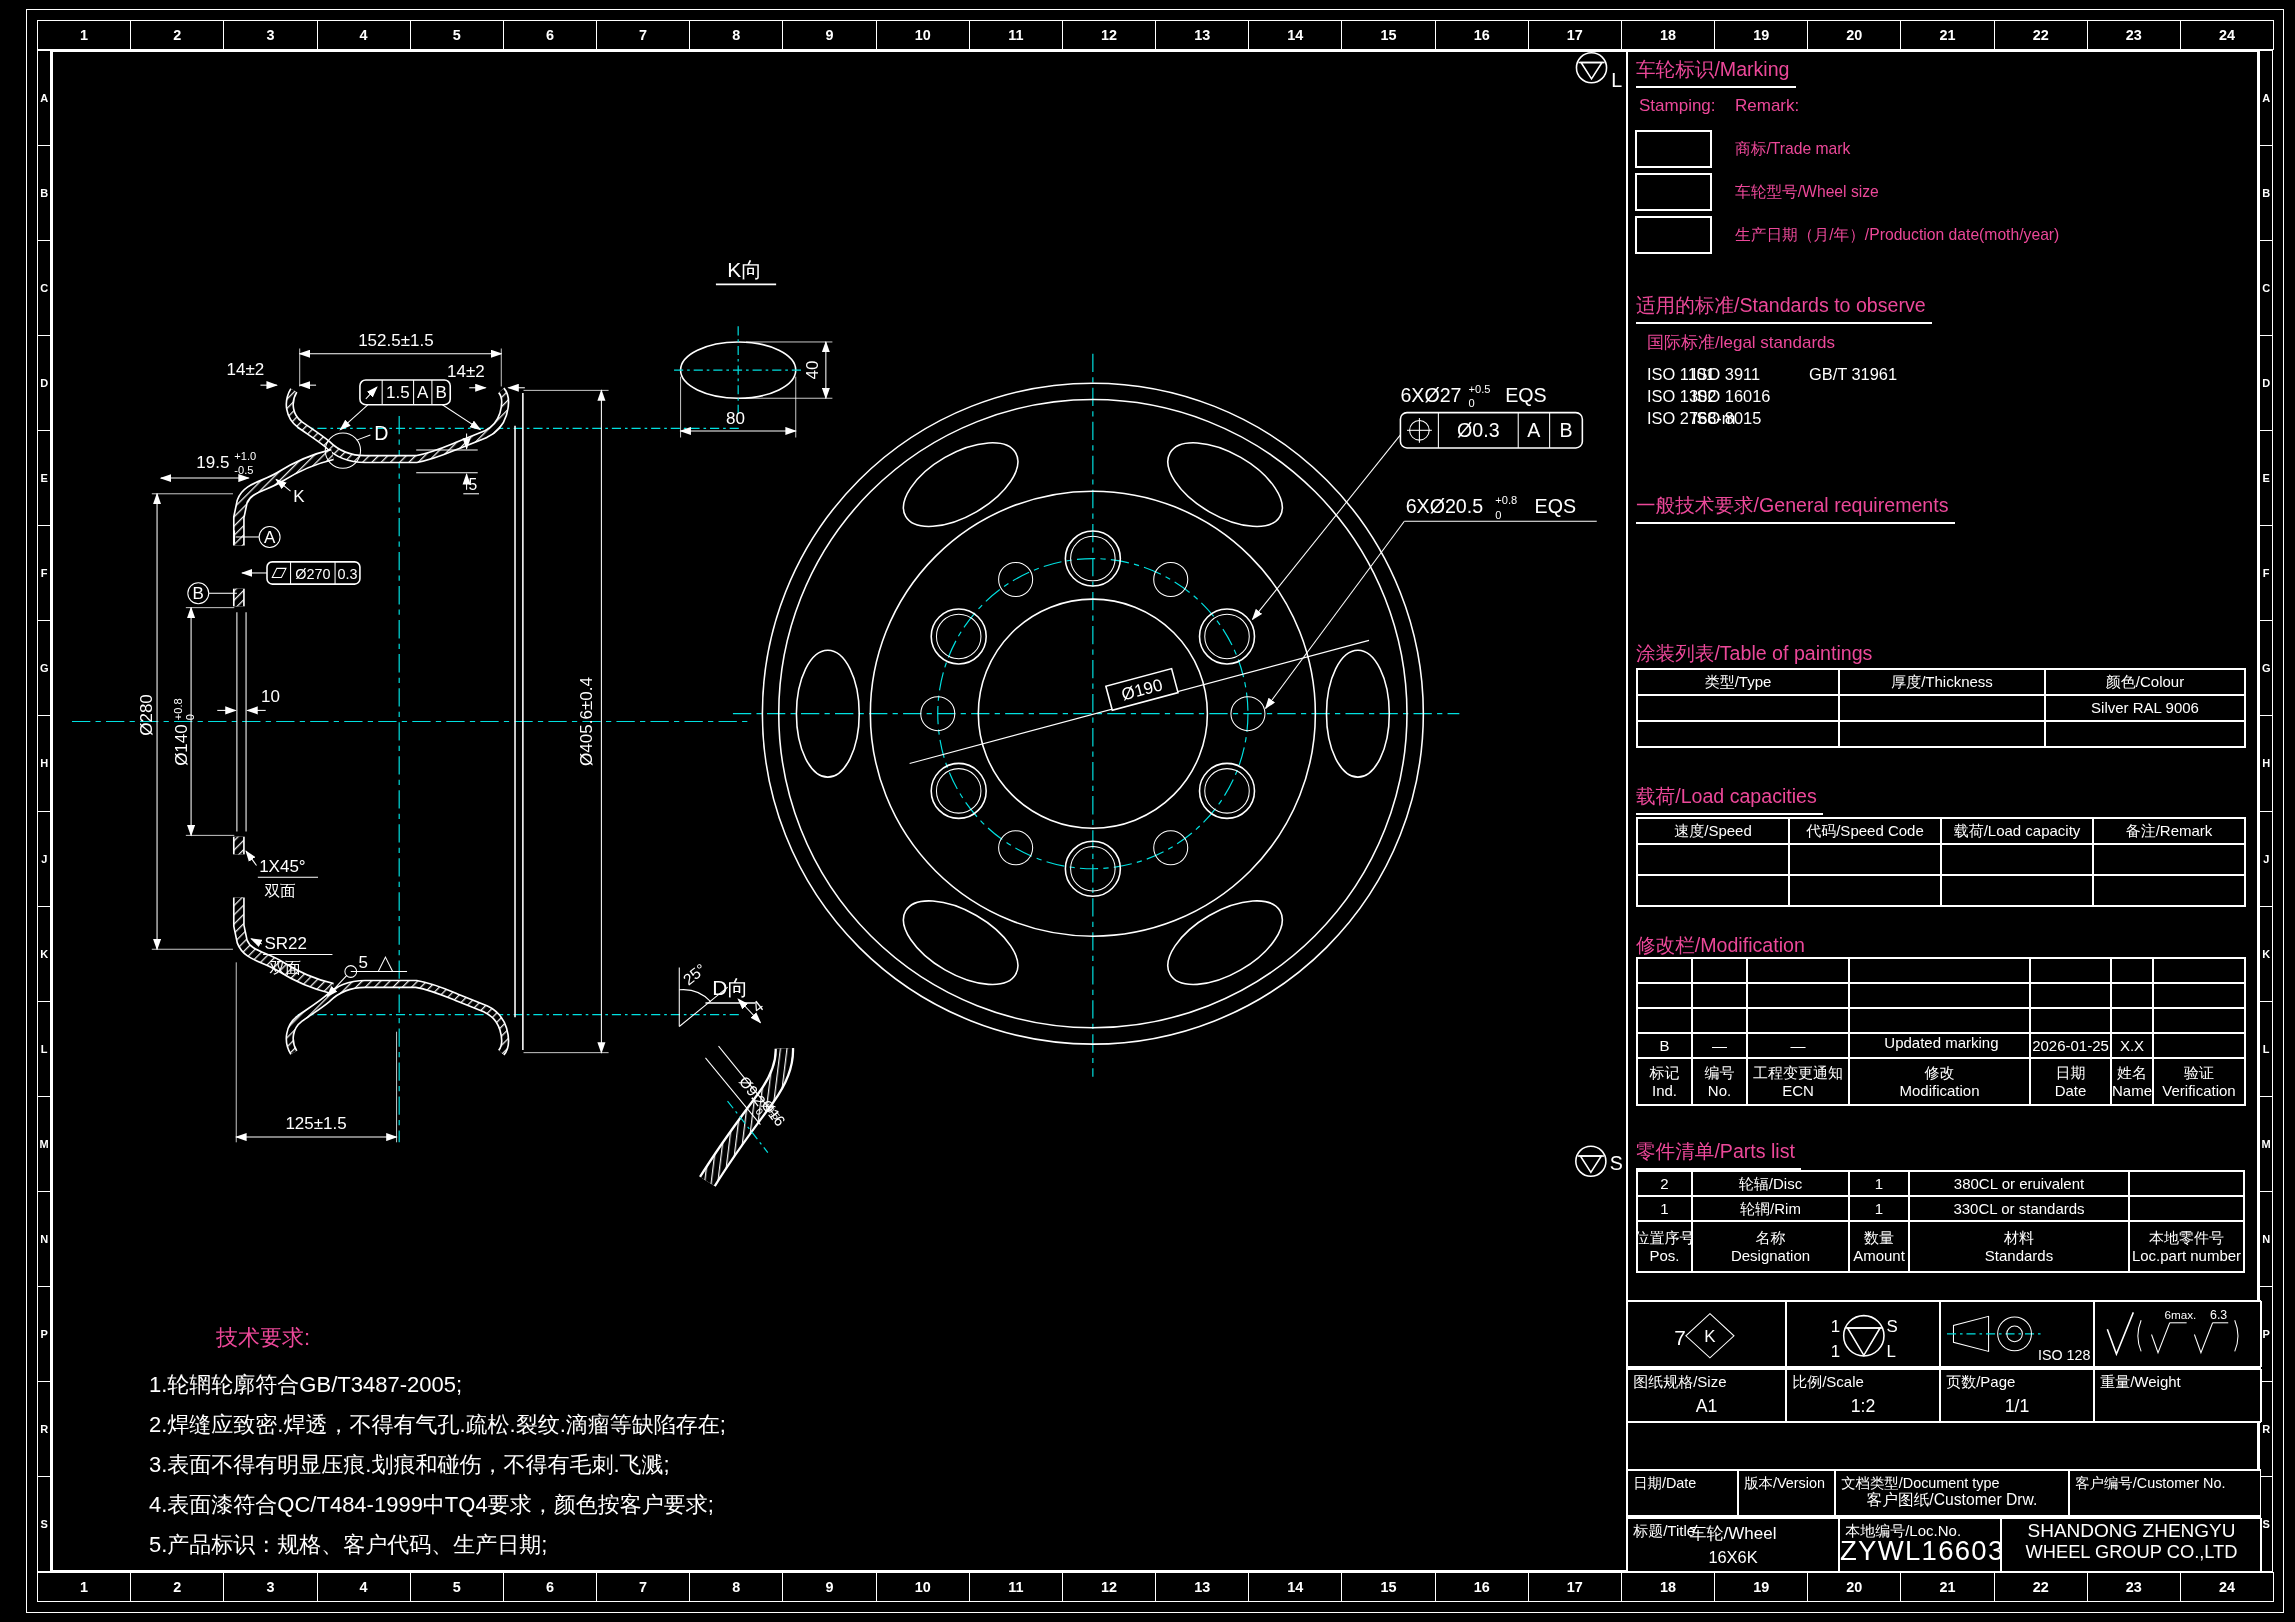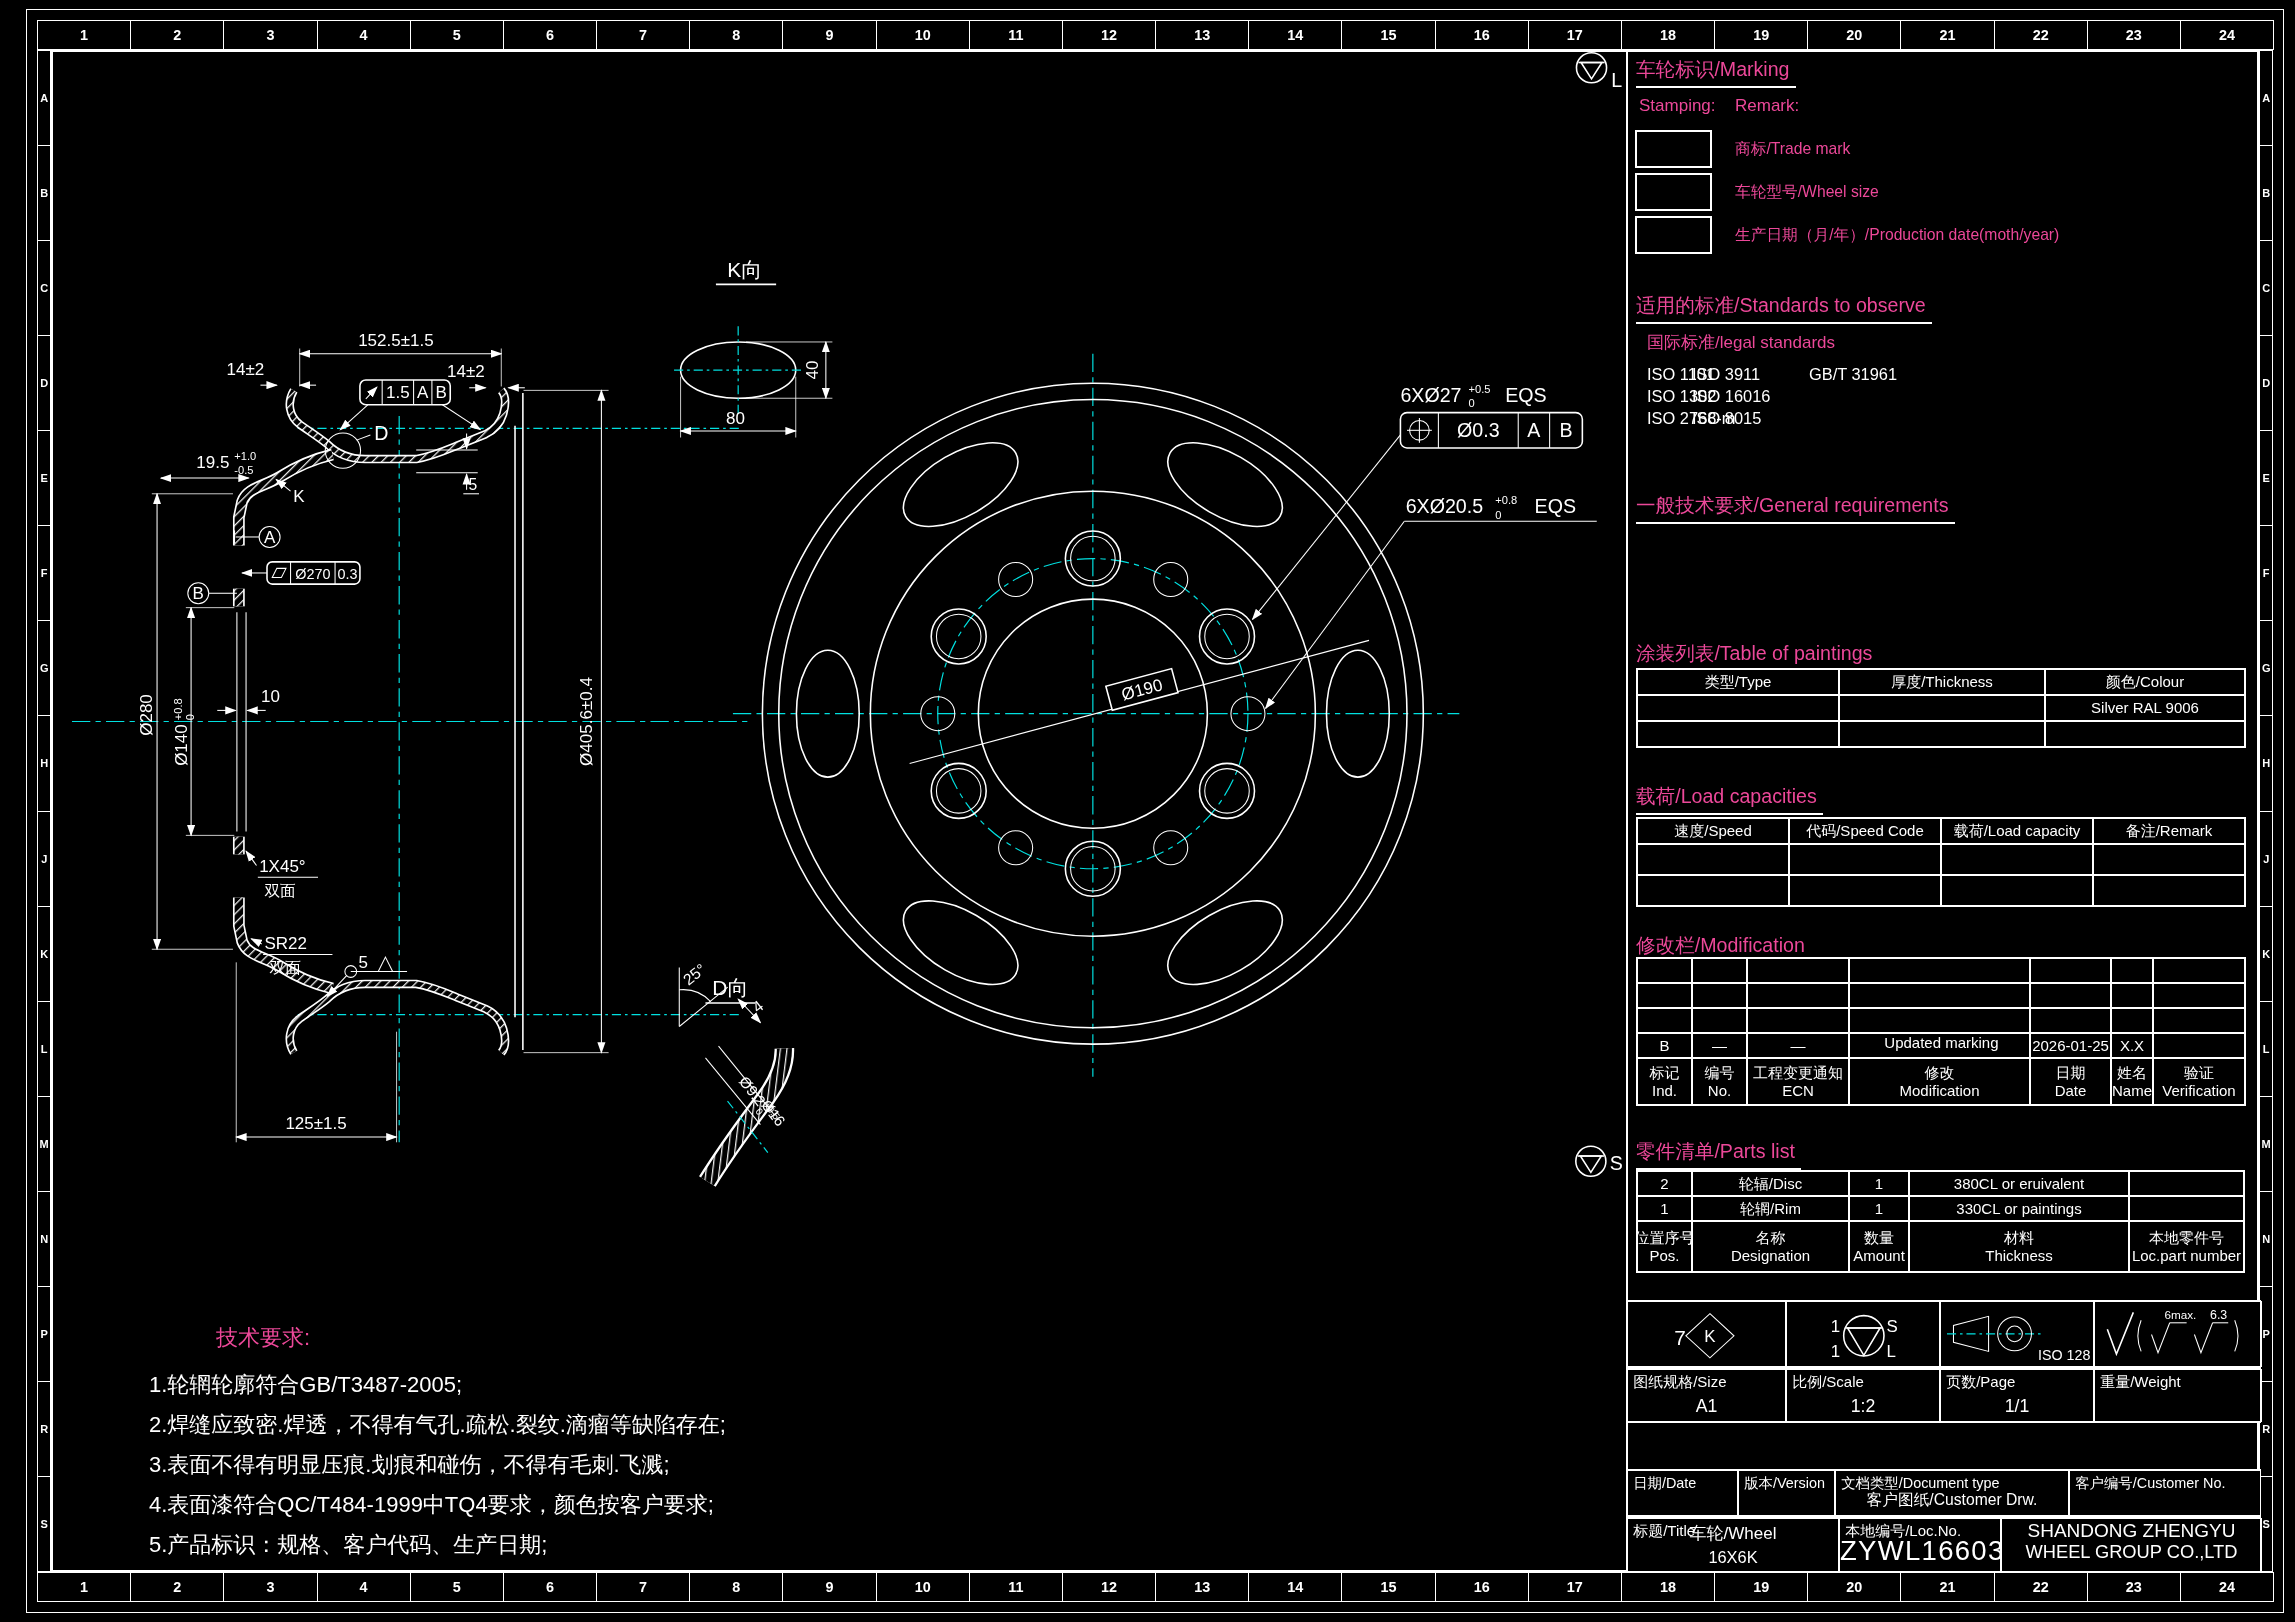--- a/index.html
+++ b/index.html
@@ -557,37 +557,37 @@
   <div class="t title" style="left:1636px;top:1138px">零件清单/Parts list</div>
   <div class="tbl" style="left:1636px;top:1170px;grid-template-columns:55px 157px 60px 220px 115px;grid-template-rows:25px 25px 51px">
     <div class="c">2</div>
     <div class="c">轮辐/Disc</div>
     <div class="c">1</div>
     <div class="c">380CL or eruivalent</div>
     <div class="c"></div>
     <div class="c">1</div>
     <div class="c">轮辋/Rim</div>
     <div class="c">1</div>
-    <div class="c">330CL or paintings</div>
+    <div class="c">330CL or standards</div>
     <div class="c"></div>
     <div class="c">
         <div>位置序号</div>
         <div>Pos.</div>
       </div>
     <div class="c">
         <div>名称</div>
         <div>Designation</div>
       </div>
     <div class="c">
         <div>数量</div>
         <div>Amount</div>
       </div>
     <div class="c">
         <div>材料</div>
-        <div>Thickness</div>
+        <div>Standards</div>
       </div>
     <div class="c">
         <div>本地零件号</div>
         <div>Loc.part number</div>
       </div>
   </div>
 
   <div class="grid" style="left:1626px;top:1300px;width:635px;height:68px;grid-template-columns:159px 154px 154px 168px">
     <div class="lblcell">
       <svg width="158" height="65" viewBox="0 0 241 100">

